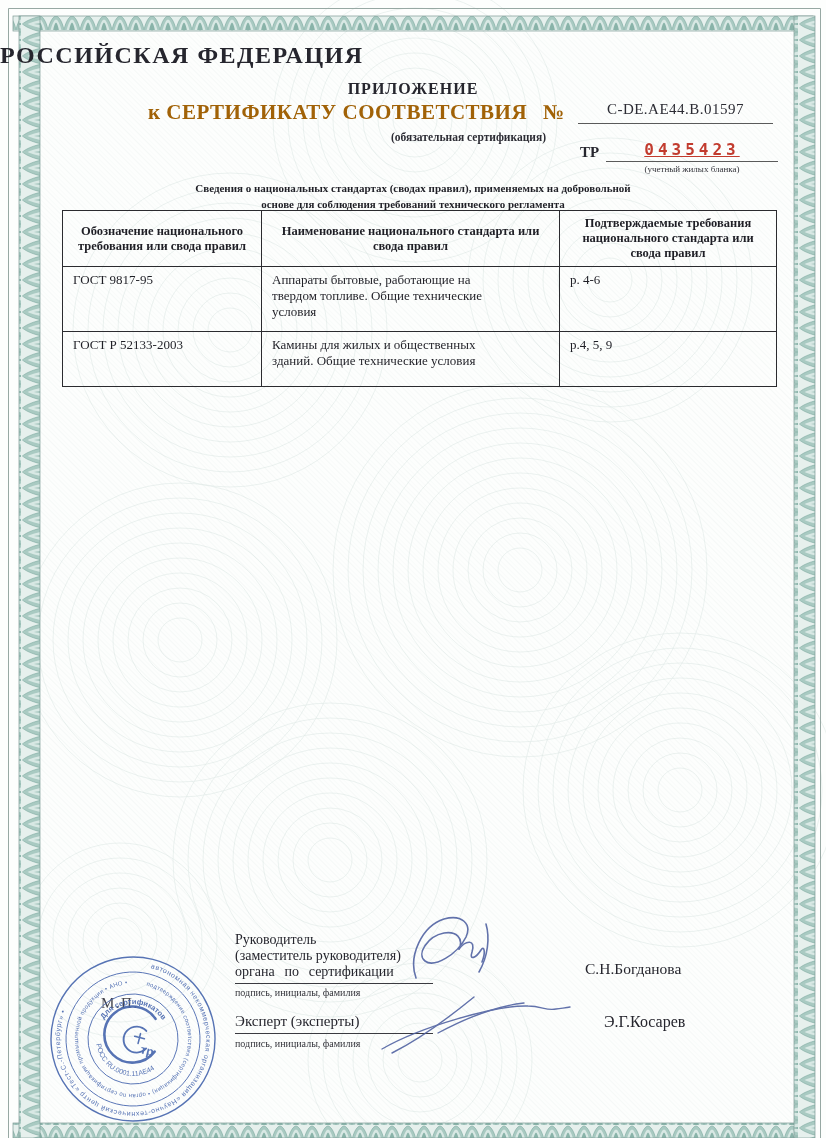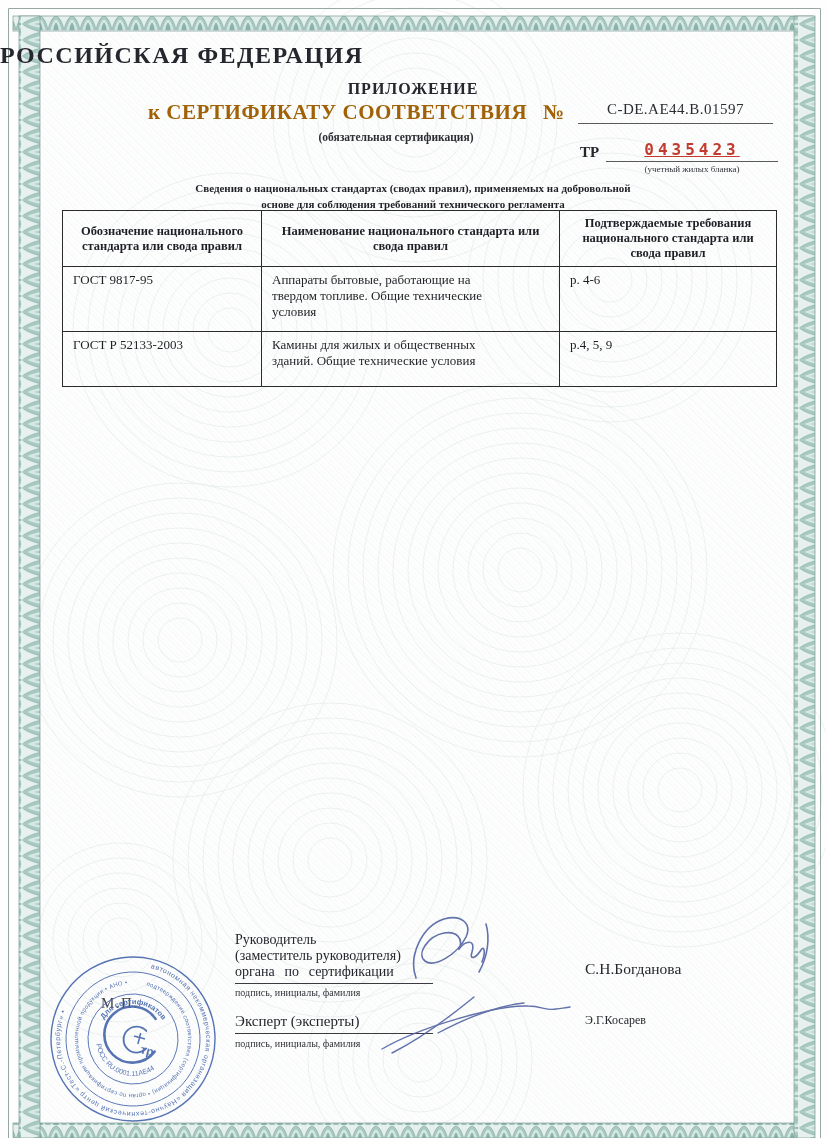--- a/index.html
+++ b/index.html
@@ -22,21 +22,21 @@
   .cert-line{
     left:148px;top:100px;font-size:21px;font-weight:bold;color:#a16207;
     white-space:nowrap;letter-spacing:.5px;
   }
   .cert-line .numero{margin-left:16px;}
   .cert-number-field{
     left:578px;top:101px;width:195px;height:22px;text-align:center;
     border-bottom:1px solid #5a5a5a;font-size:15px;letter-spacing:.5px;color:#2c2c34;
   }
   .cert-kind{
-    left:246px;top:131px;width:300px;text-align:center;
+    left:246px;top:131px;width:300px;text-align:right;
     font-size:11.5px;font-weight:bold;color:#2c2c34;
   }
   .tr-label{left:580px;top:144px;font-size:15px;font-weight:bold;color:#26262e;}
   .tr-field{
     left:606px;top:140px;width:172px;height:21px;text-align:center;
     border-bottom:1px solid #5a5a5a;
     font-family:"DejaVu Sans Mono",monospace;
     font-size:16px;font-weight:bold;letter-spacing:4px;color:#c23b2e;text-decoration:underline;
   }
   .tr-caption{
@@ -64,21 +64,21 @@
   }
   td.cell-name div{max-width:238px;}
   tr.row-1 td{height:54px;border-radius:29px;}
   tr.row-2 td{height:44px;}
   .sig-head-block{left:235px;top:932px;width:198px;font-size:14px;line-height:16px;color:#26262e;}
   .sig-head-block .just{word-spacing:.45em;}
   .sig-rule{border-top:1px solid #3a3a40;margin-top:3px;}
   .sig-caption{font-size:10px;color:#33333a;padding-top:1px;}
   .head-name{left:585px;top:960px;font-size:15.5px;color:#26262e;}
   .expert-block{left:235px;top:1012px;width:198px;font-size:15px;line-height:18px;color:#26262e;}
-  .expert-name{left:585px;top:1013px;font-size:12px;color:#26262e;}
+  .expert-name{left:604px;top:1013px;font-size:16px;color:#26262e;}
   .mp-label{left:101px;top:995px;font-size:15px;letter-spacing:1.5px;color:#44444c;z-index:1;}
   .sig-svg{position:absolute;z-index:3;}
   .stamp-svg{position:absolute;left:44px;top:950px;z-index:3;opacity:.9;}
 </style>
 </head>
 <body>
 
 <div class="page">
 
   <svg class="frame-svg" width="826" height="1138" viewBox="0 0 826 1138" xmlns="http://www.w3.org/2000/svg">
@@ -216,21 +216,21 @@
   </div>
 
   <table class="standards">
     <colgroup>
         <col style="width:199px">
         <col style="width:298px">
         <col style="width:217px">
       </colgroup>
     <thead>
       <tr>
-        <th>Обозначение национального стандарта или свода правил</th>
+        <th>Обозначение национального требования или свода правил</th>
         <th>Наименование национального стандарта или свода правил</th>
         <th>Подтверждаемые требования национального стандарта или свода правил</th>
       </tr>
     </thead>
     <tbody>
       <tr class="row-1">
         <td>ГОСТ 9817-95</td>
         <td class="cell-name">
             <div>Аппараты бытовые, работающие на твердом топливе. Общие технические условия</div>
           </td>

